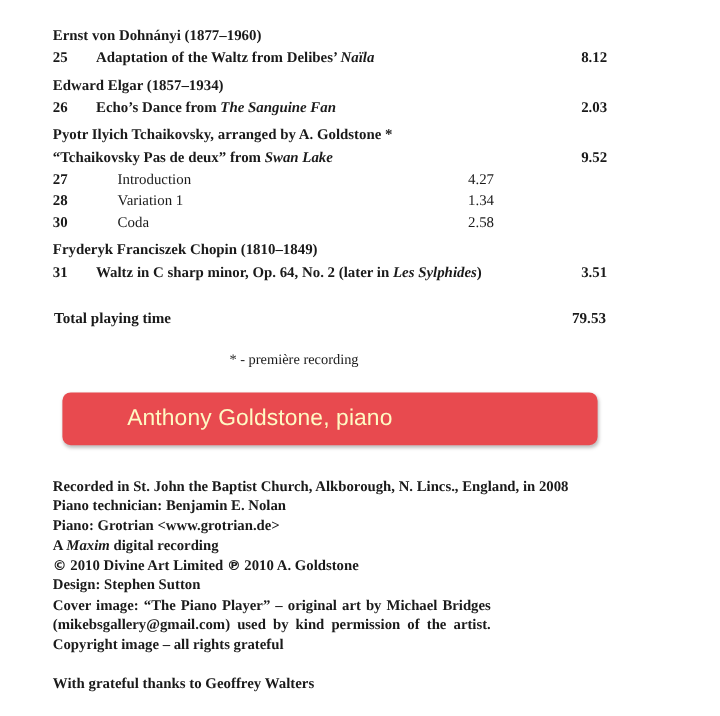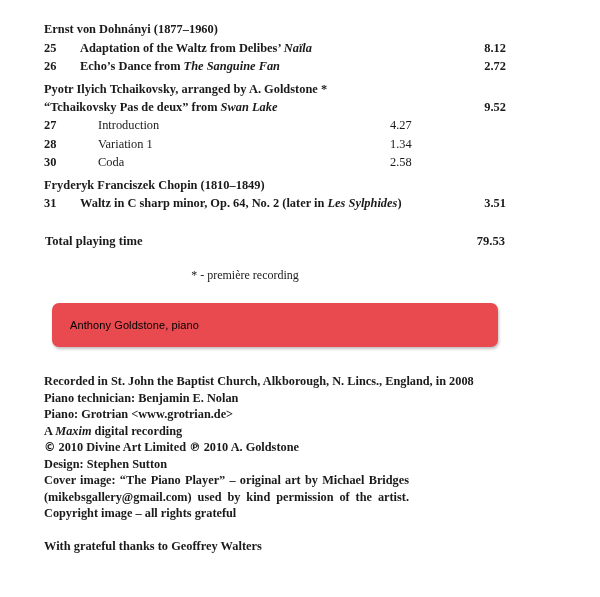--- a/index.html
+++ b/index.html
@@ -94,24 +94,25 @@
     margin-right: 8px;
     background: #e84a4f;
     border-radius: 7px;
     height: 44px;
     display: flex;
     align-items: center;
     padding-left: 18px;
     box-shadow: 1px 2px 3px rgba(0,0,0,0.25);
   }
   .performer-bar span {
-    color: #000000;
-    font-size: 11px;
+    color: #fef9c3;
+    font-size: 19px;
     font-family: "Liberation Sans", sans-serif;
     letter-spacing: 0.1px;
+    margin-left: 36px;
   }
   .credits {
     margin-top: 26px;
     font-size: 12.3px;
     line-height: 1.34;
     font-weight: bold;
   }
   .credits .line {
     white-space: nowrap;
   }
@@ -140,24 +141,27 @@
 
       <tr class="composer-row first">
         <td colspan="4">Ernst von Dohnányi (1877–1960)</td>
       </tr>
       <tr class="work-row">
         <td class="num-cell">25</td>
         <td class="title-cell" colspan="2"><span>Adaptation of the Waltz from Delibes’ </span><i>Naïla</i><span></span></td>
         <td class="time-cell">8.12</td>
       </tr>
 
+      <tr class="composer-row">
+        <td colspan="4">Edward Elgar (1857–1934)</td>
+      </tr>
       <tr class="work-row">
         <td class="num-cell">26</td>
         <td class="title-cell" colspan="2"><span>Echo’s Dance from </span><i>The Sanguine Fan</i><span></span></td>
-        <td class="time-cell">2.72</td>
+        <td class="time-cell">2.03</td>
       </tr>
 
       <tr class="composer-row">
         <td colspan="4">Pyotr Ilyich Tchaikovsky, arranged by A. Goldstone *</td>
       </tr>
       <tr class="work-row">
         <td class="grp-title" colspan="3"><span>“Tchaikovsky Pas de deux” from </span><i>Swan Lake</i></td>
         <td class="time-cell">9.52</td>
       </tr>
       <tr class="work-row">

